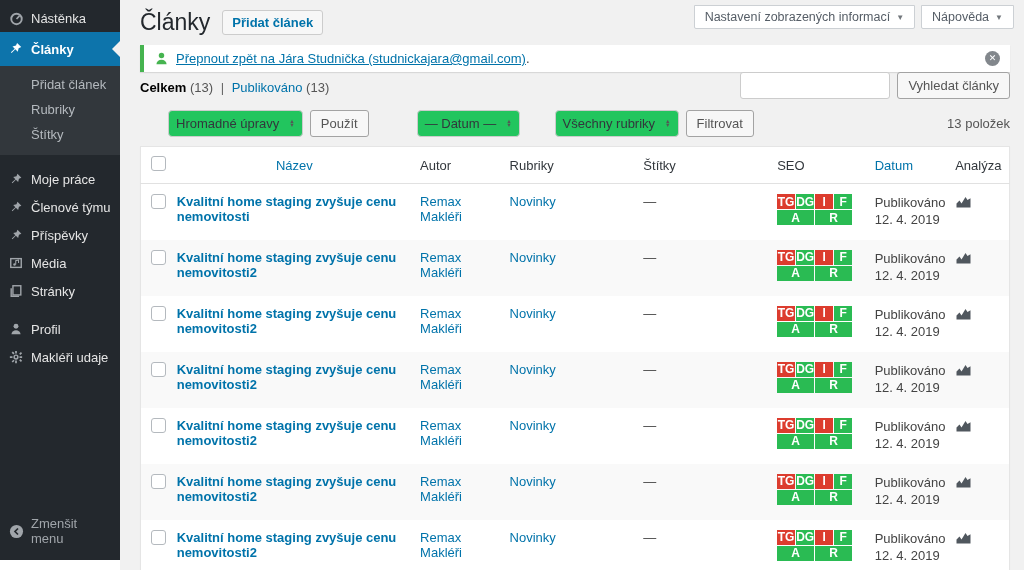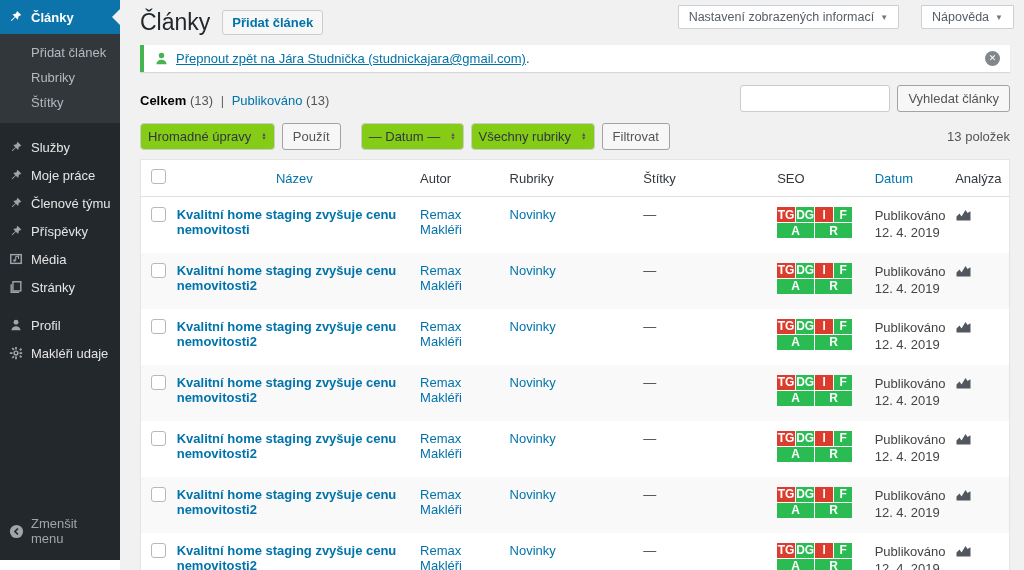--- a/index.html
+++ b/index.html
@@ -19,52 +19,52 @@
       border: 8px solid transparent; border-right-color: #f1f1f1; }
   .submenu { background: #32373c; padding: 6px 0 8px 0; }
   .submenu-item { padding: 5px 10px 5px 31px; font-size: 13px; color: #b4b9be; cursor: pointer; }
   .submenu-item.current { color: #fff; font-weight: 700; }
   .menu-gap { height: 10px; }
   .collapse-row { position: absolute; bottom: 8px; left: 0; right: 0; color: #a0a5aa; }
 
   
   .content { flex: 1; background: #f1f1f1; height: 570px; position: relative; padding: 0 14px 0 20px; }
 
-  .screen-meta { position: absolute; top: 5px; right: 10px; display: flex; gap: 22px; }
+  .screen-meta { position: absolute; top: 5px; right: 10px; display: flex; gap: 6px; }
   .meta-btn { background: #fff; border: 1px solid #ccd0d4; border-radius: 0 0 2px 2px; padding: 4px 10px;
       font-size: 12.5px; color: #555d66; display: flex; align-items: center; gap: 6px; cursor: pointer; }
   .meta-btn .chev { font-size: 8px; color: #72777c; }
 
   .page-head { display: flex; align-items: center; gap: 12px; padding-top: 8px; }
   .page-title { font-size: 23px; font-weight: 400; color: #23282d; line-height: 28px; }
   .add-new-btn { background: #f7f7f7; border: 1px solid #ccc; border-radius: 3px; color: #0073aa;
       font-size: 13px; font-weight: 600; padding: 4px 9px; cursor: pointer; }
 
   .notice { margin-top: 9px; background: #fff; border-left: 4px solid #46b450;
       box-shadow: 0 1px 1px 0 rgba(0,0,0,0.1); padding: 6px 10px; display: flex; align-items: center; }
   .notice .usr { width: 15px; height: 15px; color: #46b450; margin-right: 7px; }
   .notice a { color: #0073aa; text-decoration: underline; font-size: 13px; }
   .notice .dismiss { margin-left: auto; width: 15px; height: 15px; border-radius: 50%; background: #82878c;
       color: #fff; font-size: 9px; line-height: 15px; text-align: center; cursor: pointer; font-weight: 700; }
 
-  .list-top { margin-top: 13px; position: relative; height: 28px; }
+  .list-top { position: relative; height: 28px; }
   .subsubsub { padding-top: 8px; font-size: 13px; }
   .subsubsub .current-view { font-weight: 700; color: #000; }
   .subsubsub .count { color: #555; }
   .subsubsub .sep { color: #666; margin: 0 4px; }
   .subsubsub a { color: #0073aa; text-decoration: none; }
   .search-box { position: absolute; right: 0; top: 0; display: flex; gap: 7px; }
   .search-box input { width: 150px; height: 27px; border: 1px solid #ccc; border-radius: 3px; padding: 0 6px;
       background: #fff; font-size: 13px; }
   .btn { background: #f7f7f7; border: 1px solid #a3a3a3; border-radius: 3px; color: #555; font-size: 13px;
       padding: 0 10px; height: 27px; cursor: pointer; }
 
   .tablenav { margin-top: 8px; display: flex; align-items: center; gap: 7px; height: 30px; }
-  .fake-select { background: #84cc16; border: 1px solid #ccc; border-radius: 4px; height: 27px; padding: 0 7px;
-      display: flex; align-items: center; gap: 10px; font-size: 13px; color: #32373c; cursor: pointer; }
+  .fake-select { background: #22c55e; border: 1px solid #ccc; border-radius: 4px; height: 27px; padding: 0 7px;
+      display: flex; align-items: center; gap: 10px; font-size: 13px; color: #32373c; cursor: pointer; margin-left: 28px; }
   .stepper { display: flex; flex-direction: column; justify-content: center; line-height: 4.5px; font-size: 5.5px; color: #555; }
   .spacer { width: 6px; }
   .item-count { margin-left: auto; color: #555; font-size: 13px; }
 
   
   table.posts { margin-top: 8px; width: 100%; border-collapse: collapse; background: #fff;
       border: 1px solid #e5e5e5; box-shadow: 0 1px 1px rgba(0,0,0,0.04); table-layout: fixed; }
   .posts th { text-align: left; font-weight: 400; font-size: 13px; color: #32373c; padding: 9px 8px 9px 0;
       border-bottom: 1px solid #e1e1e1; }
   .posts th.sorted a { color: #0073aa; text-decoration: none; }
@@ -90,46 +90,47 @@
   .badge.wide { width: 37px; }
   .date-cell div { line-height: 17px; color: #444; }
   .an-icon { width: 17px; height: 15px; color: #50575e; }
 </style>
 </head>
 <body>
 
 <div class="app">
 
   <aside class="sidebar">
+    <div class="menu-item first">
+      <span class="mi-icon">
+        <svg viewBox="0 0 16 16" width="15" height="15">
+            <circle cx="8" cy="8.5" r="5.6" fill="none" stroke="currentColor" stroke-width="2"></circle>
+            <path d="M8 8.5 L11.2 5.2" stroke="currentColor" stroke-width="1.8"></path>
+          </svg>
+      </span>
+      <span>Nástěnka</span>
+    </div>
 
     <div class="menu-item active">
       <span class="mi-icon">
         <svg viewBox="0 0 16 16" width="14" height="14">
             <path fill="currentColor" d="M9.2 1 L14 5.8 L11 7 L10 11 L7.2 8.2 L3 12.6 L2.2 11.8 L6.6 7.6 L4 5 L8 4 Z"></path>
           </svg>
       </span>
       <span>Články</span>
     </div>
 
     <div class="submenu">
       <div class="submenu-item"><span>Přidat článek</span></div>
       <div class="submenu-item"><span>Rubriky</span></div>
       <div class="submenu-item"><span>Štítky</span></div>
     </div>
 
     <div class="menu-gap"></div>
 
-    <div class="menu-item">
-      <span class="mi-icon">
-        <svg viewBox="0 0 16 16" width="13" height="13">
-            <path fill="currentColor" d="M9.2 1 L14 5.8 L11 7 L10 11 L7.2 8.2 L3 12.6 L2.2 11.8 L6.6 7.6 L4 5 L8 4 Z"></path>
-          </svg>
-      </span>
-      <span>Služby</span>
-    </div>
     <div class="menu-item">
       <span class="mi-icon">
         <svg viewBox="0 0 16 16" width="13" height="13">
             <path fill="currentColor" d="M9.2 1 L14 5.8 L11 7 L10 11 L7.2 8.2 L3 12.6 L2.2 11.8 L6.6 7.6 L4 5 L8 4 Z"></path>
           </svg>
       </span>
       <span>Moje práce</span>
     </div>
     <div class="menu-item">
       <span class="mi-icon">

